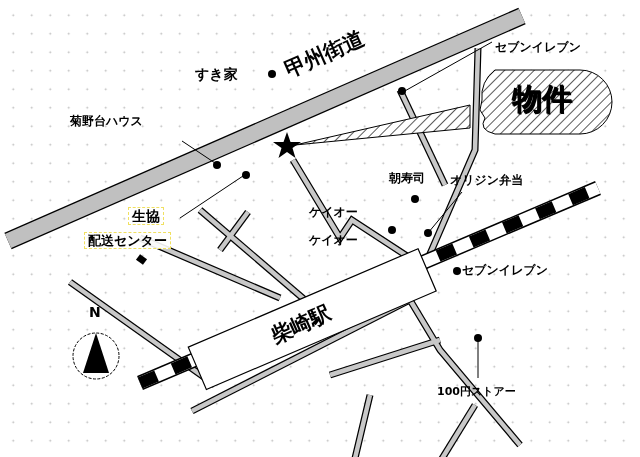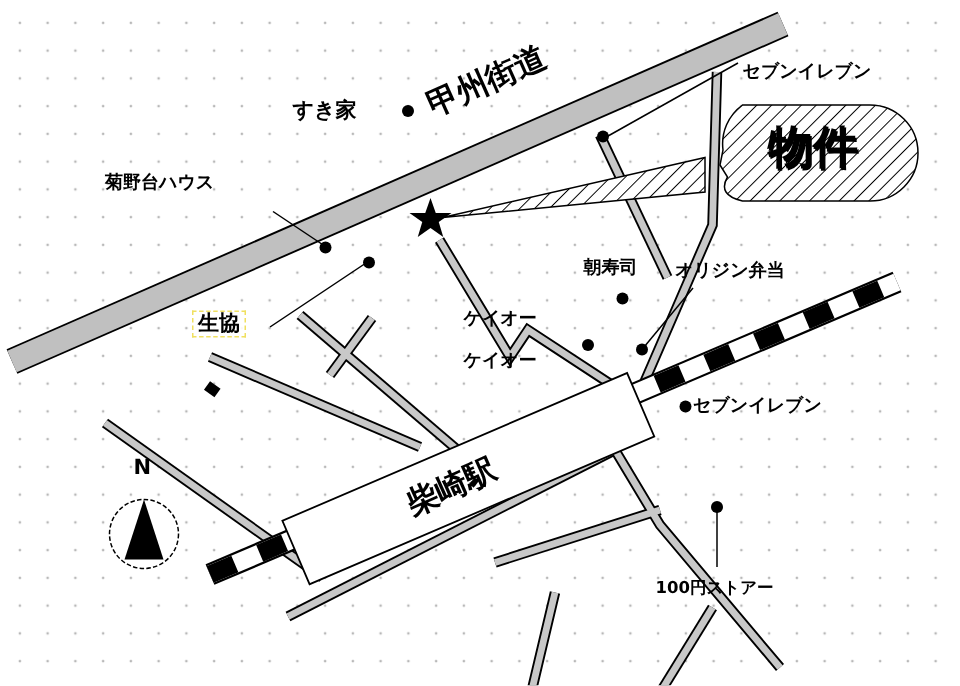--- a/index.html
+++ b/index.html
@@ -125,20 +125,21 @@
   <div class="lbl" style="left:268px; top:328px; font-size:21px; transform:rotate(-24deg); transform-origin:left top;">柴崎駅</div>
 
   <div class="lbl" style="left:512px; top:84px; font-size:30px; text-shadow:1px 1px 0 #000;">物件</div>
 
   <div class="lbl lbl-md" style="left:195px; top:67px;text-align:center;">すき家</div>
 
   <div class="lbl lbl-sm" style="left:70px; top:115px;">菊野台ハウス</div>
 
   <div class="lbl lbl-md boxed" style="left:128px; top:207px;">生協</div>
 
+  <div class="lbl lbl-md boxed" style="left:84px; top:232px; font-size:13px;">配送センター</div>
 
   <div class="lbl lbl-sm" style="left:495px; top:41px;">セブンイレブン</div>
 
   <div class="lbl lbl-sm" style="left:375px; top:172px;padding-left:14px;">朝寿司</div>
 
   <div class="lbl lbl-sm" style="left:450px; top:174px;">オリジン弁当</div>
 
   <div class="lbl lbl-sm" style="left:309px; top:206px;">ケイオー</div>
 
   <div class="lbl lbl-sm" style="left:309px; top:234px;">ケイオー</div>

